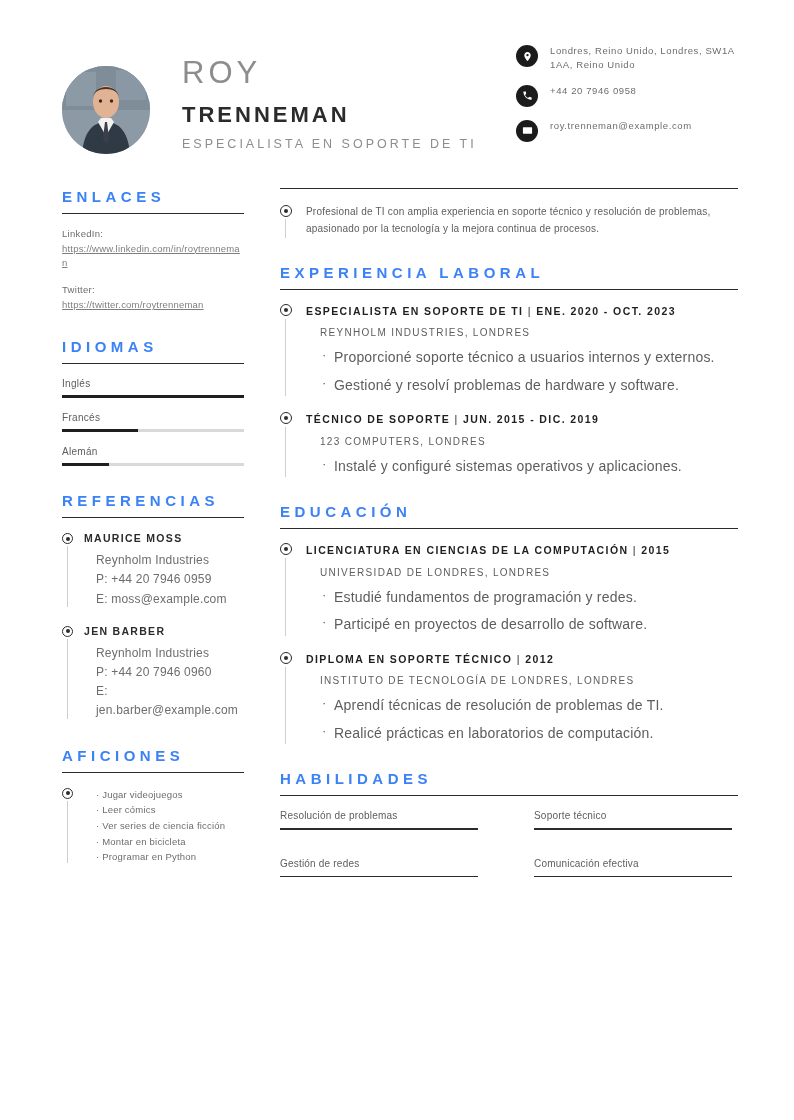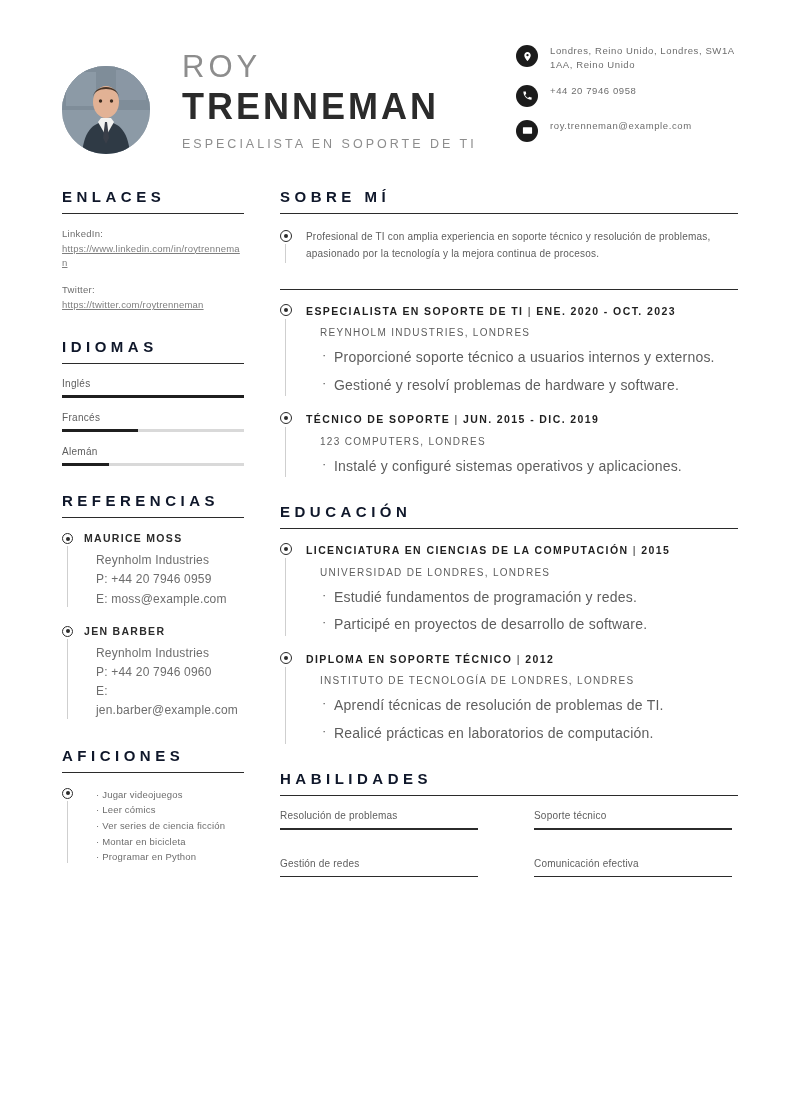--- a/index.html
+++ b/index.html
@@ -42,26 +42,26 @@
     padding-top: 2px;
   }
   .name-first {
     font-size: 31px;
     letter-spacing: 4px;
     color: #8d8d8d;
     font-weight: 400;
     line-height: 1.1;
   }
   .name-last {
-    font-size: 36px;
+    font-size: 22px;
     letter-spacing: 3px;
     color: #2b2b2b;
     font-weight: 700;
     line-height: 1.15;
-    margin-top: 2px;
+    margin-top: 12px;
   }
   .job-title {
     font-size: 12.5px;
     letter-spacing: 3px;
     color: #8d8d8d;
     margin-top: 8px;
     line-height: 1.45;
     max-width: 300px;
   }
 
@@ -101,21 +101,21 @@
     display: flex;
     padding: 34px 56px 0 62px;
   }
   .col-left { flex: 0 0 182px; }
   .col-right { flex: 1 1 auto; padding-left: 36px; }
 
   .section { margin-bottom: 26px; }
   .sec-title {
     font-size: 15px;
     letter-spacing: 4.5px;
-    color: #0f172a;
+    color: #3b82f6;
     font-weight: 700;
     padding-bottom: 8px;
   }
   .sec-rule {
     height: 1px;
     background: #2b2b2b;
     width: 100%;
     margin-bottom: 14px;
   }
 
@@ -413,32 +413,32 @@
             <li>Programar en Python</li>
           </ul>
         </div>
       </div>
 
     </div>
 
     <div class="col-right">
 
       <div class="section">
-        <div class="sec-title">SOBRE MÍ</div>
         <div class="sec-rule"></div>
         <div class="about-row">
           <span class="about-dot">
               <i></i>
             </span>
           <span class="about-line"></span>
           <div class="about-text">Profesional de TI con amplia experiencia en soporte técnico y resolución de problemas, apasionado por la tecnología y la mejora continua de procesos.</div>
         </div>
       </div>
 
       <div class="section">
+        <div class="sec-title">EXPERIENCIA LABORAL</div>
         <div class="sec-rule"></div>
 
         <div class="entry">
           <span class="entry-dot">
               <i></i>
             </span>
           <span class="entry-line"></span>
           <div class="entry-head">
             <span>ESPECIALISTA EN SOPORTE DE TI</span>
             <span class="sep">|</span>

